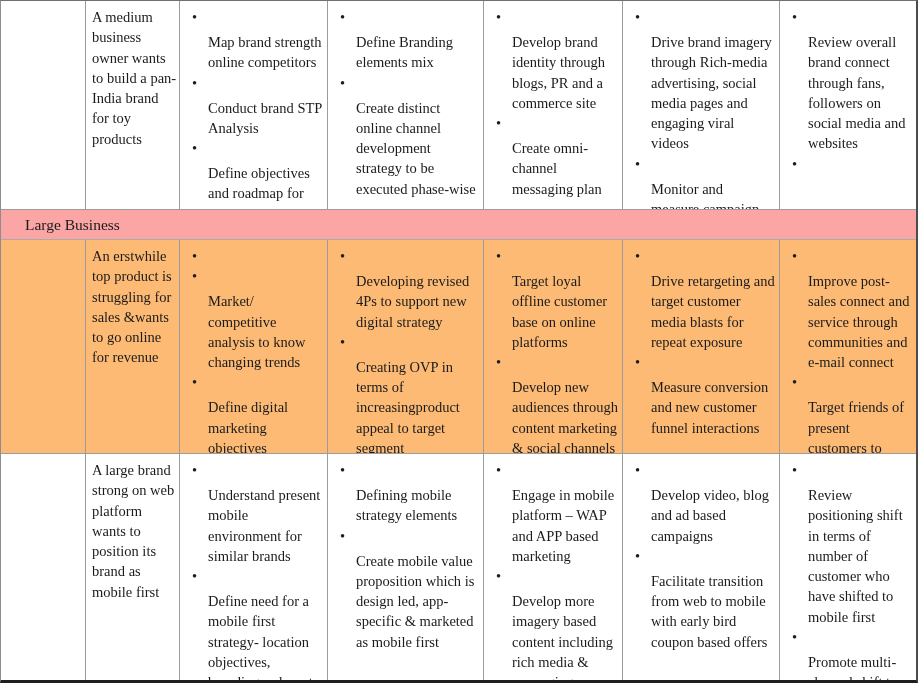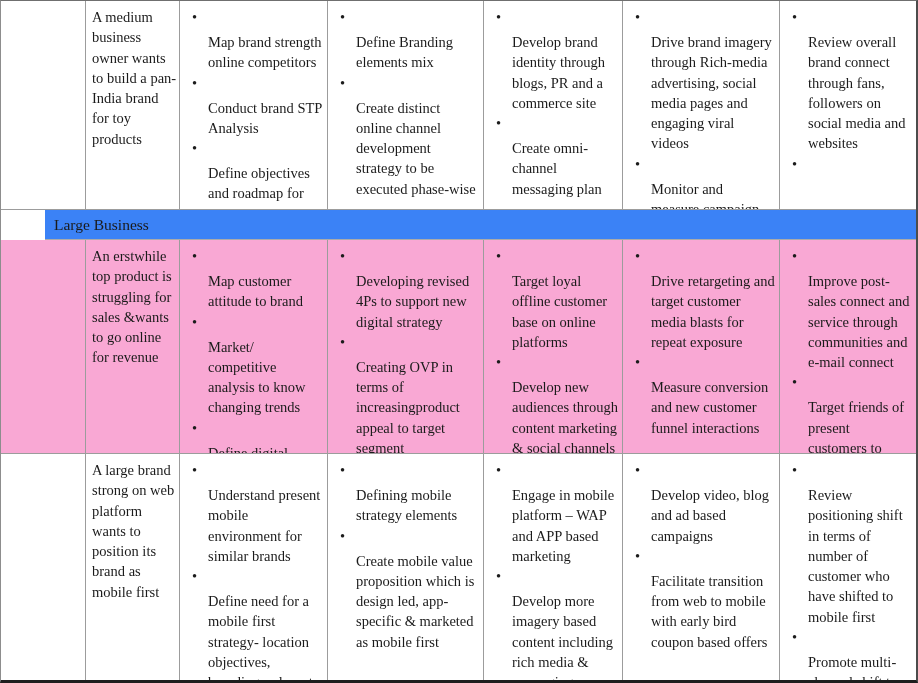--- a/index.html
+++ b/index.html
@@ -24,31 +24,30 @@
   .c{
     box-sizing:border-box;
     border-right:1px solid #9c9c9c;
     border-bottom:1px solid #9c9c9c;
     overflow:hidden;
     font-size:14.5px;
     line-height:20.3px;
   }
   .c.lastcol{border-right:none;}
   .c.nb{border-bottom:none;font-family:Liberation Serif, serif;}
-  .shade{background:#f9a8d4;}
+  .shade{background:#fdba74;}
   .band{
     grid-column:1 / -1;
     box-sizing:border-box;
-    background:#3b82f6;
+    background:#fca5a5;
     border-bottom:1px solid #ababab;
-    padding:5px 0 0 9px;
+    padding:5px 0 0 24px;
     font-size:15.5px;
     line-height:20px;
     overflow:hidden;
-    margin-left:44px;
   }
   .scenario{padding:6px 2px 16px 6px;}
   .bullets{padding:6px 4px 0 0;}
   .item{display:flex;padding-left:12px;}
   .item .b{flex:0 0 16px;text-align:left;}
   .item .t{flex:1 1 auto;margin-top:25px;}
 </style>
 </head>
 <body>
 
@@ -116,21 +115,20 @@
     <span>Large Business</span>
   </div>
 
   <div class="c empty shade"></div>
   <div class="c scenario shade">
     <span>An erstwhile top product is struggling for sales &amp;wants to go online for revenue</span>
   </div>
   <div class="c bullets shade">
     <div class="item">
         <span class="b">•</span>
-        <span class="t">Map customer attitude to brand</span>
       </div>
     <div class="item">
         <span class="b">•</span>
         <span class="t">Market/ competitive analysis to know changing trends</span>
       </div>
     <div class="item">
         <span class="b">•</span>
         <span class="t">Define digital marketing objectives</span>
       </div>
   </div>

